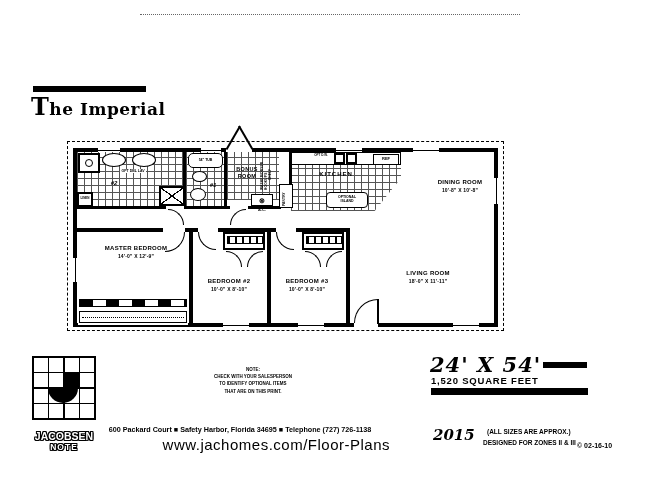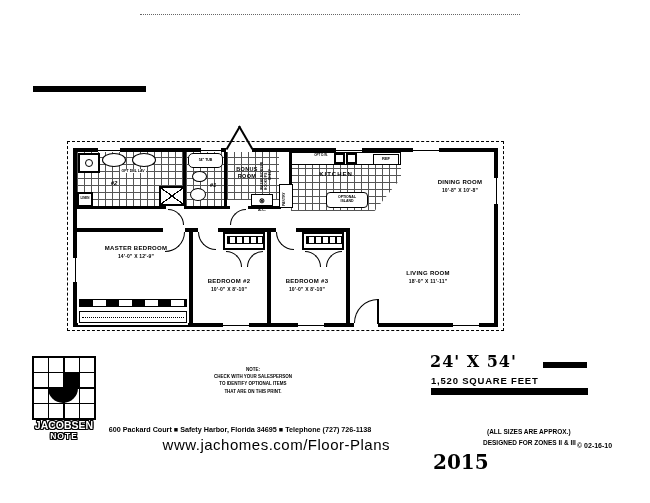--- a/index.html
+++ b/index.html
@@ -37,20 +37,23 @@
   .doorline{position:absolute;width:1.5px;height:27px;background:#000;}
 </style>
 </head>
 <body>
 
 <div class="page">
 
   <div class="abs" style="left:140px;top:14px;width:380px;height:0;border-top:1.5px dotted #666;"></div>
 
   <div class="abs" style="left:33px;top:86px;width:113px;height:6px;background:#000;"></div>
+  <div class="abs serif-b" style="left:31px;top:92px;font-size:17px;letter-spacing:.5px;white-space:nowrap;">
+    <span style="font-size:24px;">T</span><span>he Imperial</span>
+  </div>
 
   <div class="plan">
 
     <div class="abs" style="left:5px;top:6px;width:425px;height:179px;border:4px solid #000;box-sizing:border-box;background:#fff;"></div>
 
     <div class="tile" style="left:9px;top:10px;width:106px;height:55px;"></div>
     <div class="tile" style="left:118px;top:10px;width:38px;height:55px;"></div>
     <div class="tile" style="left:159px;top:10px;width:52px;height:48px;"></div>
     <div class="tile" style="left:223px;top:23px;width:110px;height:46px;clip-path:polygon(0 0,100% 0,100% 28%,76% 100%,0 100%);"></div>
 
@@ -187,29 +190,29 @@
       <div style="background:#fff"></div>
       <div style="background:#fff"></div>
       <div style="background:#fff"></div>
       <div style="background:#fff"></div>
       <div style="background:#fff"></div>
       <div style="background:#fff"></div>
       <div style="background:#fff"></div>
       <div style="background:#fff"></div>
       <div style="position:absolute;left:14px;top:30px;width:30px;height:15px;background:#000;border-radius:0 0 15px 15px;"></div>
     </div>
-    <div class="outline-txt" style="margin-top:0;font:800 10.5px/1 'Liberation Sans',sans-serif;letter-spacing:0;">JACOBSEN</div>
+    <div class="outline-txt" style="margin-top:11px;font:800 10.5px/1 'Liberation Sans',sans-serif;letter-spacing:0;">JACOBSEN</div>
     <div class="outline-txt" style="font:800 8.5px/1.2 'Liberation Sans',sans-serif;letter-spacing:1px;">NOTE</div>
   </div>
 
   <div class="abs" style="left:90px;top:426px;width:300px;text-align:center;font:600 7.2px/1 'Liberation Sans',sans-serif;">600 Packard Court ■ Safety Harbor, Florida 34695 ■ Telephone (727) 726-1138</div>
   <div class="abs" style="left:90px;top:436px;width:300px;text-align:right;font:500 15px/1.2 'Liberation Sans',sans-serif;letter-spacing:.5px;">www.jachomes.com/Floor-Plans</div>
 
-  <div class="abs serif-b" style="left:430px;top:352px;font-size:16px;letter-spacing:1px;">24' X 54'</div>
+  <div class="abs serif-b" style="left:430px;top:352px;font-size:21px;font-style:italic;letter-spacing:1px;">24' X 54'</div>
   <div class="abs" style="left:543px;top:362px;width:44px;height:6px;background:#000;"></div>
   <div class="abs" style="left:431px;top:376px;font:600 9.5px/1 'Liberation Sans',sans-serif;letter-spacing:.8px;">1,520 SQUARE FEET</div>
   <div class="abs" style="left:431px;top:388px;width:157px;height:7px;background:#000;"></div>
-  <div class="abs serif-b" style="left:433px;top:426px;font-size:20px;margin-top:24px;">2015</div>
+  <div class="abs serif-b" style="left:433px;top:426px;font-size:15px;font-style:italic;">2015</div>
   <div class="abs" style="left:487px;top:429px;font:700 6.5px/1 'Liberation Sans',sans-serif;">(ALL SIZES ARE APPROX.)</div>
   <div class="abs" style="left:483px;top:440px;font:700 6.5px/1 'Liberation Sans',sans-serif;">DESIGNED FOR ZONES II &amp; III</div>
   <div class="abs" style="left:577px;top:442px;font:600 7px/1 'Liberation Sans',sans-serif;">© 02-16-10</div>
 
 </div>
 
 </body></html>

